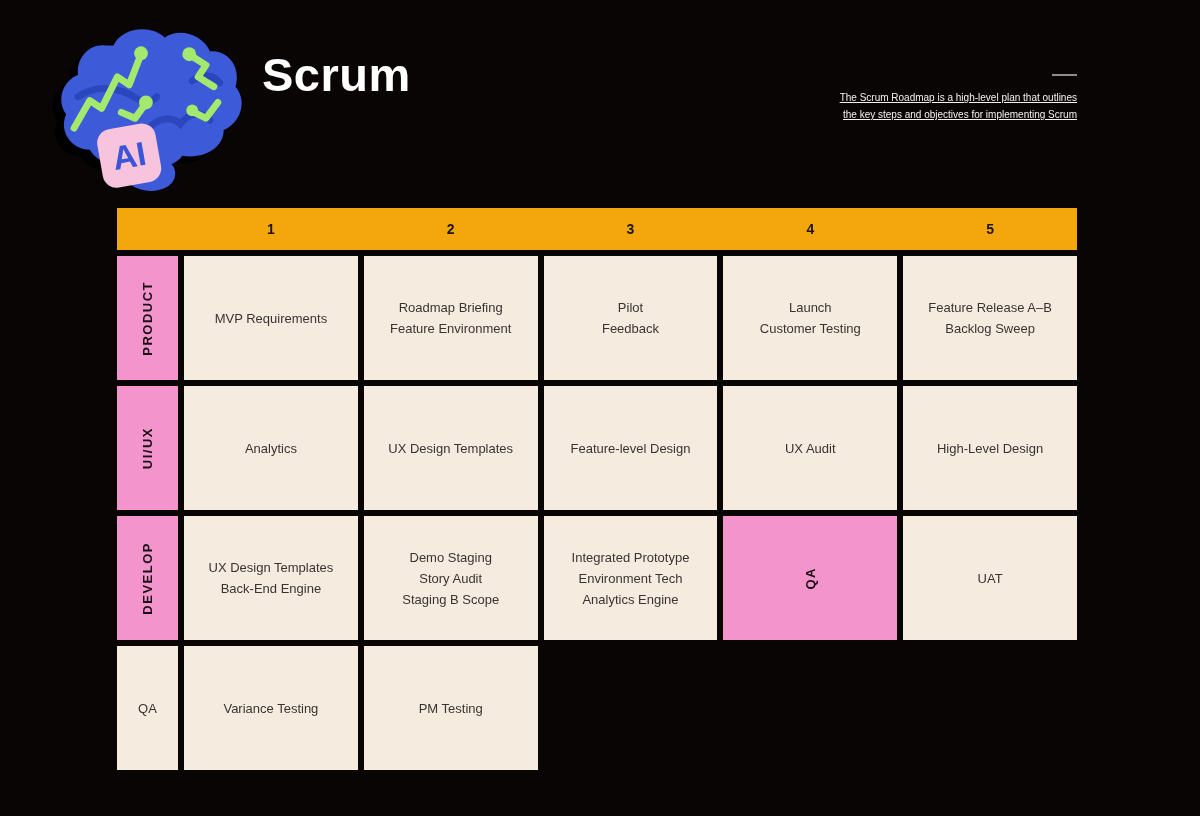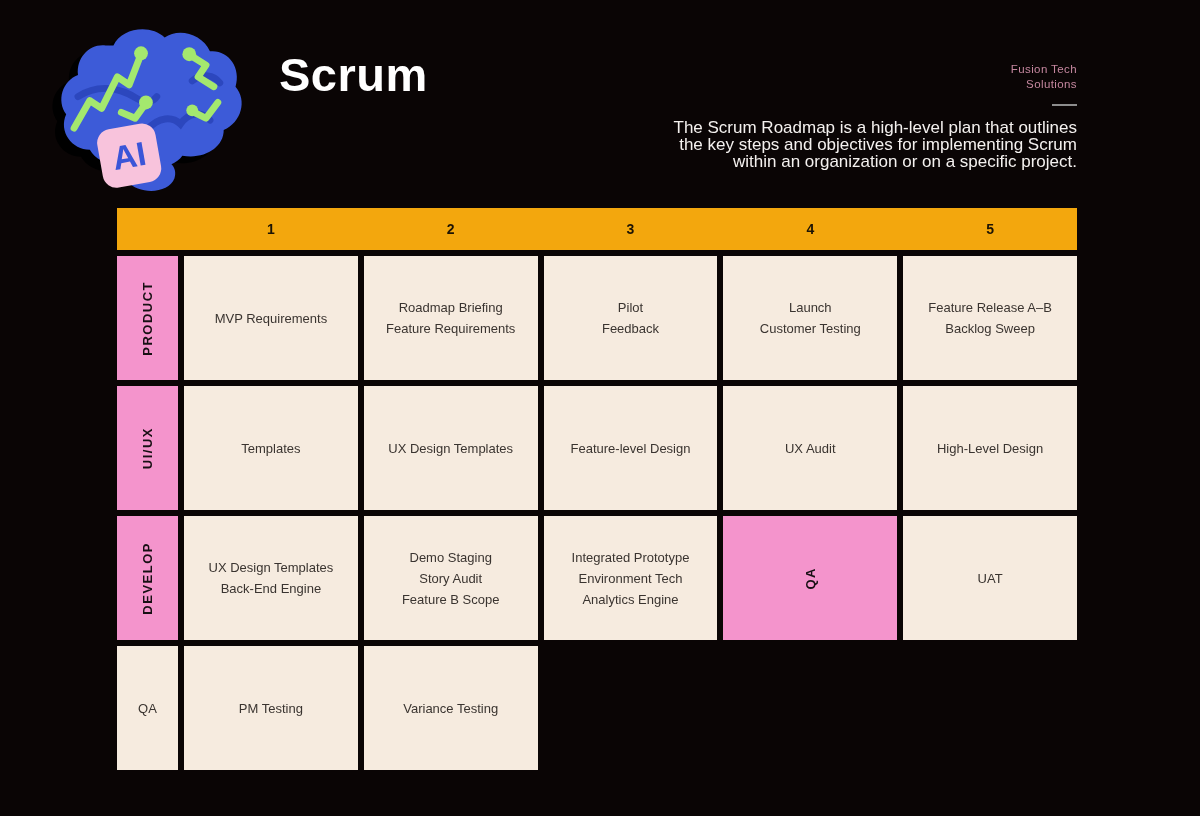--- a/index.html
+++ b/index.html
@@ -7,26 +7,26 @@
     width:1200px;height:816px;position:relative;overflow:hidden;
     background:#0a0505;
     font-family:"Liberation Sans", sans-serif;
   }
   
   .logo{position:absolute;left:28px;top:6px;width:228px;height:192px;}
   .title{
     position:absolute;left:262px;top:46px;margin:0;
     color:#ffffff;font-size:47px;font-weight:800;line-height:58px;letter-spacing:.5px;
   }
-  .title span{display:block;margin-left:17px;}
+  .title span{display:block;}
   .top-right{position:absolute;right:123px;top:62px;text-align:right;}
   .company{color:#c5879f;font-size:11.5px;line-height:15px;letter-spacing:.4px;font-weight:500;}
   .company span{display:block;}
   .divider{width:25px;height:2px;background:#8d8d8d;margin:12px 0 13px auto;}
-  .desc{margin:0;color:#f4f1ef;font-size:17px;line-height:17px;}
+  .desc{margin:0;color:#f4f1ef;font-size:10px;line-height:17px;text-decoration:underline;}
   .desc span{display:block;}
   
   .roadmap{position:absolute;left:117px;top:208px;width:960px;}
   .thead{
     display:grid;grid-template-columns:61px repeat(5,1fr);gap:6px;
     background:#f3a70d;height:42px;align-items:center;
   }
   .th{text-align:center;font-weight:700;font-size:14px;color:#1c1405;}
   .tbody{
     display:grid;grid-template-columns:61px repeat(5,1fr);gap:6px;
@@ -81,29 +81,24 @@
         <text x="102" y="164" text-anchor="middle" font-family="Liberation Sans, sans-serif" font-size="34" font-weight="bold" fill="#3b55d8">AI</text>
       </g>
     </svg>
   </div>
 
   <h1 class="title">
     <span>Scrum</span>
   </h1>
 
   <div class="top-right">
-    <div class="company">
-      <span>Fusion Tech</span>
-      <span>Solutions</span>
-    </div>
     <div class="divider"></div>
     <p class="desc">
       <span>The Scrum Roadmap is a high-level plan that outlines</span>
       <span>the key steps and objectives for implementing Scrum</span>
-      <span>within an organization or on a specific project.</span>
     </p>
   </div>
 
   <div class="roadmap">
     <div class="thead" id="thead">
         <div class="th-spacer"></div>
         <div class="th">1</div>
         <div class="th">2</div>
         <div class="th">3</div>
         <div class="th">4</div>
@@ -111,39 +106,39 @@
       </div>
     <div class="tbody" id="tbody">
         <div class="rowlabel">
           <span>PRODUCT</span>
         </div>
         <div class="cell">
           <div>MVP Requirements</div>
         </div>
         <div class="cell">
           <div>Roadmap Briefing</div>
-          <div>Feature Requirements</div>
+          <div>Feature Environment</div>
         </div>
         <div class="cell">
           <div>Pilot</div>
           <div>Feedback</div>
         </div>
         <div class="cell">
           <div>Launch</div>
           <div>Customer Testing</div>
         </div>
         <div class="cell">
           <div>Feature Release A–B</div>
           <div>Backlog Sweep</div>
         </div>
         <div class="rowlabel">
           <span>UI/UX</span>
         </div>
         <div class="cell">
-          <div>Templates</div>
+          <div>Analytics</div>
         </div>
         <div class="cell">
           <div>UX Design Templates</div>
         </div>
         <div class="cell">
           <div>Feature-level Design</div>
         </div>
         <div class="cell">
           <div>UX Audit</div>
         </div>
@@ -153,38 +148,38 @@
         <div class="rowlabel">
           <span>DEVELOP</span>
         </div>
         <div class="cell">
           <div>UX Design Templates</div>
           <div>Back-End Engine</div>
         </div>
         <div class="cell">
           <div>Demo Staging</div>
           <div>Story Audit</div>
-          <div>Feature B Scope</div>
+          <div>Staging B Scope</div>
         </div>
         <div class="cell">
           <div>Integrated Prototype</div>
           <div>Environment Tech</div>
           <div>Analytics Engine</div>
         </div>
         <div class="rowlabel">
           <span>QA</span>
         </div>
         <div class="cell">
           <div>UAT</div>
         </div>
         <div class="cell">
           <div>QA</div>
         </div>
         <div class="cell">
-          <div>PM Testing</div>
+          <div>Variance Testing</div>
         </div>
         <div class="cell">
-          <div>Variance Testing</div>
+          <div>PM Testing</div>
         </div>
       </div>
   </div>
 
 </div>
 
 </body></html>

